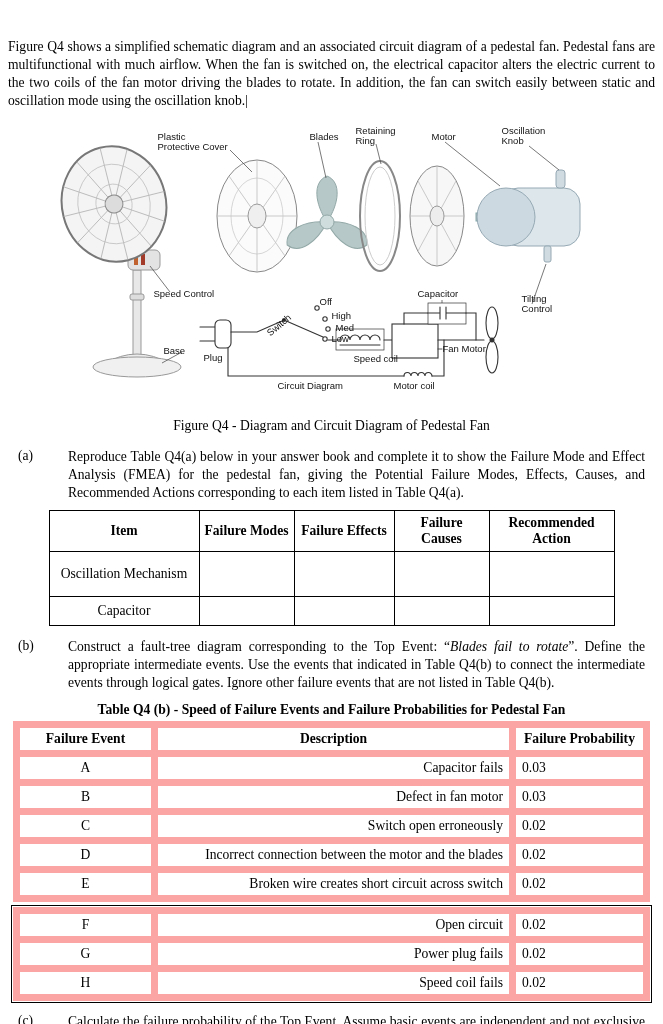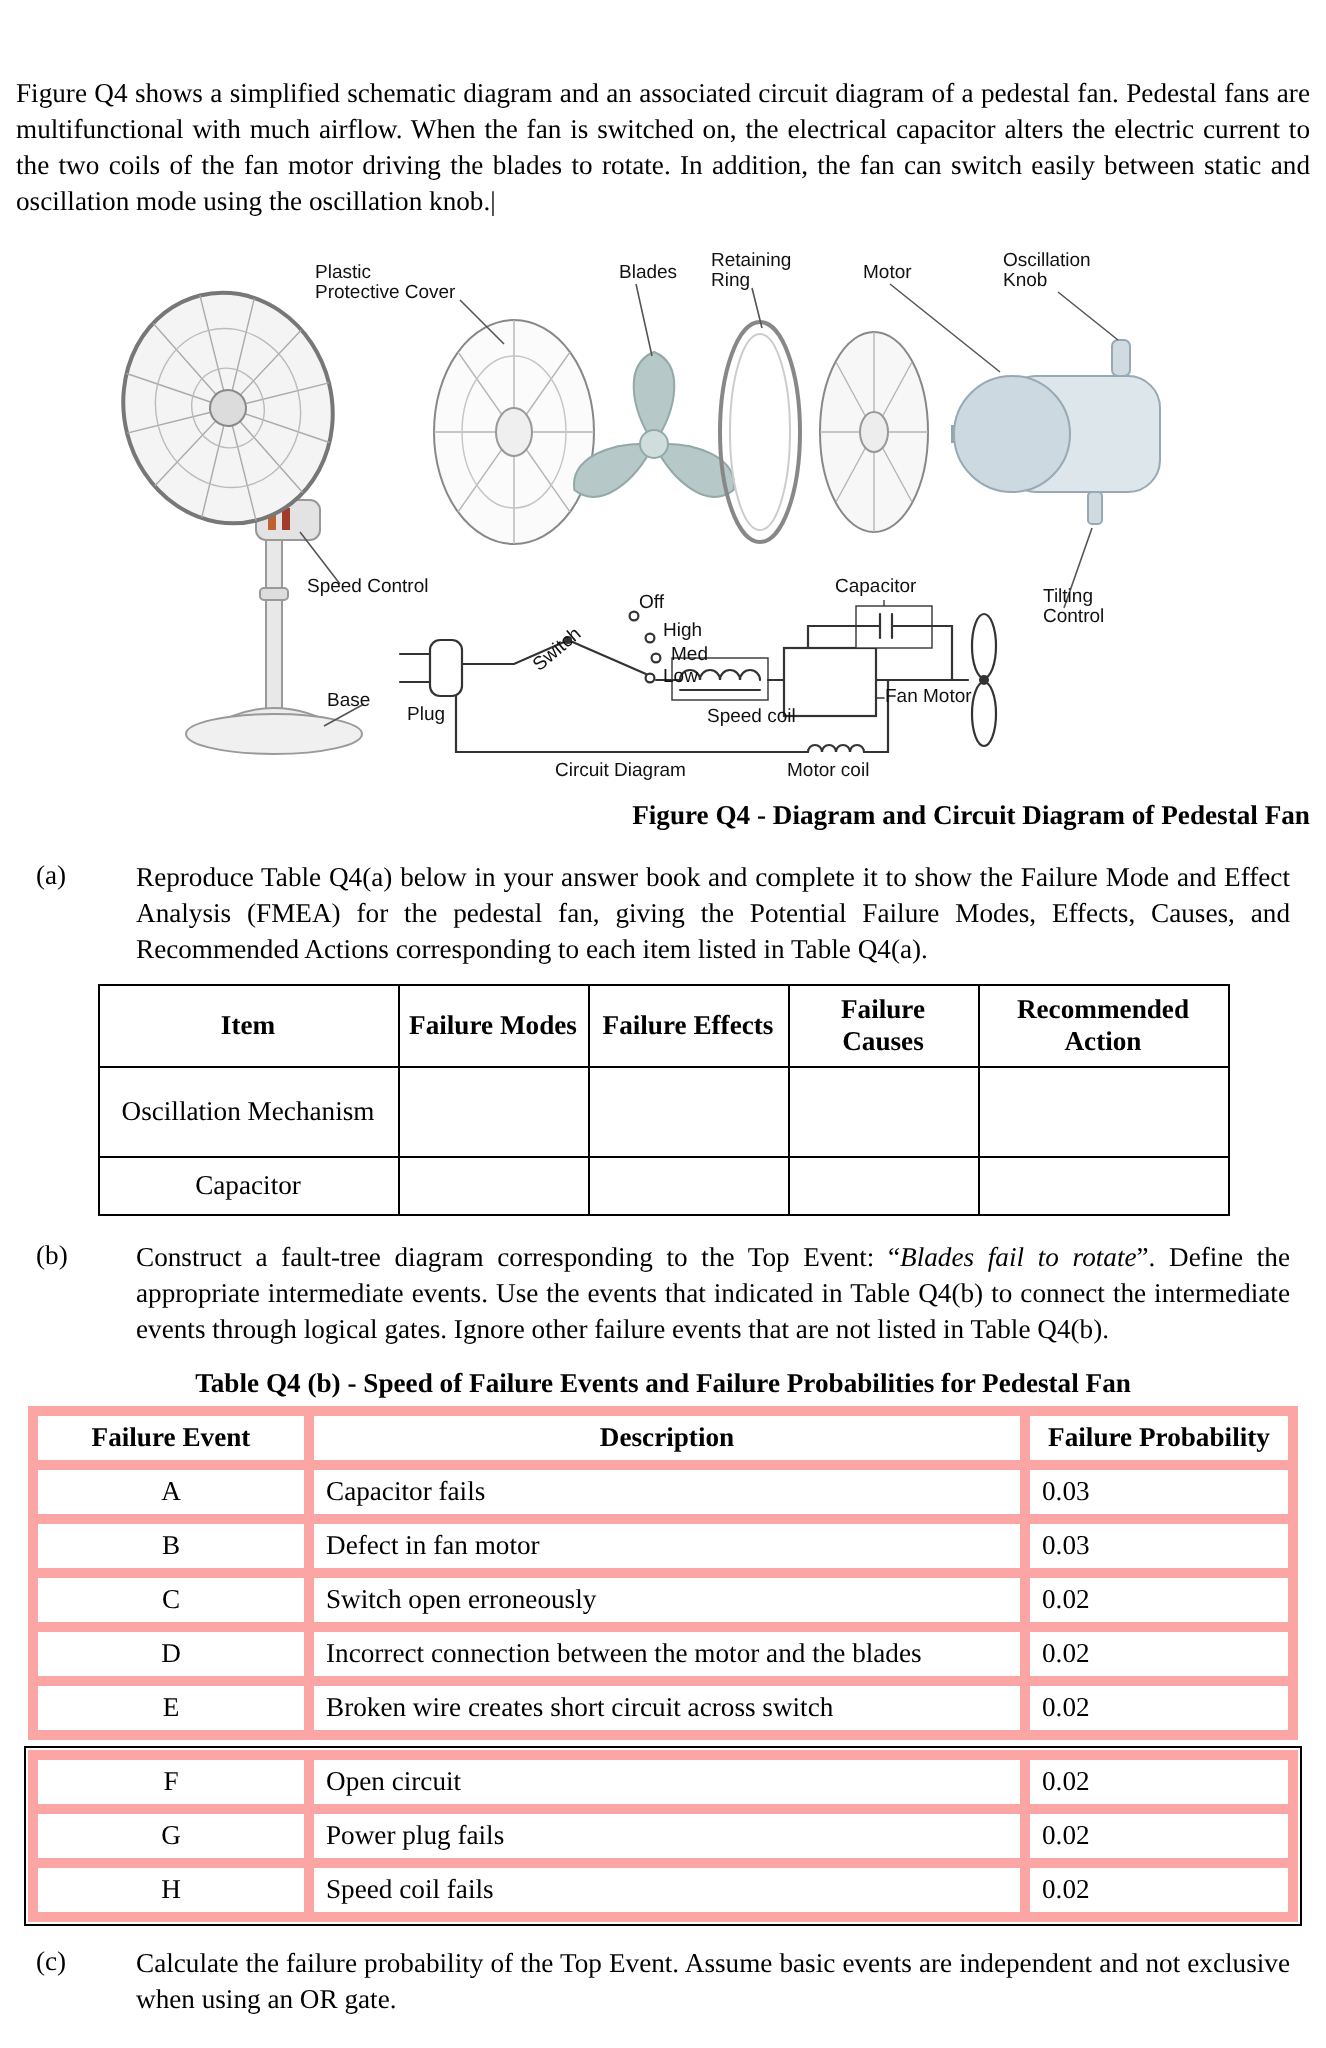--- a/index.html
+++ b/index.html
@@ -5,36 +5,36 @@
   html,body{margin:0;padding:0}
   body{width:663px;min-height:1024px;background:#ffffff;color:#000;
        font-family:"Liberation Serif",serif;font-size:13.6px;-webkit-font-smoothing:antialiased}
   .page{padding:24px 8px 10px}
   .intro{text-align:justify;line-height:1.33}
   .figwrap{position:relative;width:600px;height:272px;margin:10px auto 0}
   .figwrap svg{position:absolute;left:0;top:0}
   .fl{position:absolute;font-family:"Liberation Sans",sans-serif;font-size:9.5px;line-height:1.12;
       white-space:pre-line;color:#111}
   .fl.rot{transform:rotate(-40deg);transform-origin:left bottom}
-  .caption{text-align:right;font-weight:700;margin:4px 0 14px}
+  .caption{text-align:center;font-weight:400;margin:22px 0 14px}
   .section{display:flex;margin:12px 10px 8px}
   .sec-label{flex:0 0 50px}
   .sec-text{flex:1;text-align:justify;line-height:1.33}
   .tbl-title{text-align:center;font-weight:700;margin:10px 0 3px}
   table{border-collapse:collapse;font-size:13.6px;color:#000}
   .tbl-a{width:565px;margin:0 auto 4px;table-layout:fixed}
   .tbl-a th,.tbl-a td{border:1px solid #000;text-align:center;vertical-align:middle;padding:2px 4px}
   .tbl-a th{font-weight:700;line-height:1.15;height:36px}
   .tbl-a td{height:24px}
   .row-tall td{height:40px}
   .tbl-b{width:630px;margin:0 auto;table-layout:fixed}
-  .tbl-b th,.tbl-b td{border:5px solid #fca5a5;padding:3px 6px;vertical-align:middle}
+  .tbl-b th,.tbl-b td{border:7px solid #fca5a5;padding:3px 6px;vertical-align:middle}
   .tbl-b th{font-weight:700;text-align:center}
   .td-ev{text-align:center}
-  .td-desc{text-align:left;padding-left:8px}
+  .td-desc{text-align:right;padding-left:8px}
   .td-prob{text-align:left}
   .tbl-b2{margin-top:5px;outline:1px solid #000;outline-offset:1px}
   .it{font-style:italic}
 </style>
 </head>
 <body>
 
 <div class="page">
 
   <p class="intro">Figure Q4 shows a simplified schematic diagram and an associated circuit diagram of a pedestal fan. Pedestal fans are multifunctional with much airflow. When the fan is switched on, the electrical capacitor alters the electric current to the two coils of the fan motor driving the blades to rotate. In addition, the fan can switch easily between static and oscillation mode using the oscillation knob.|</p>

